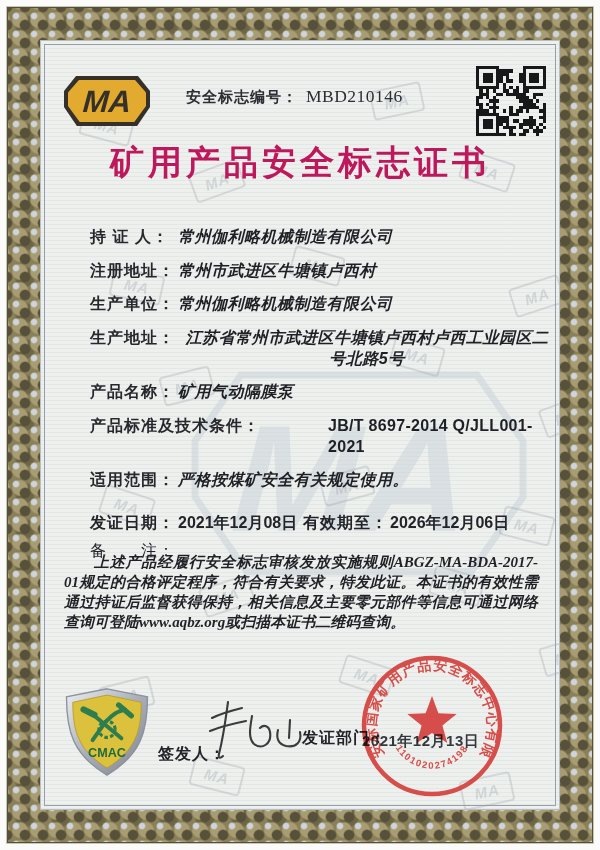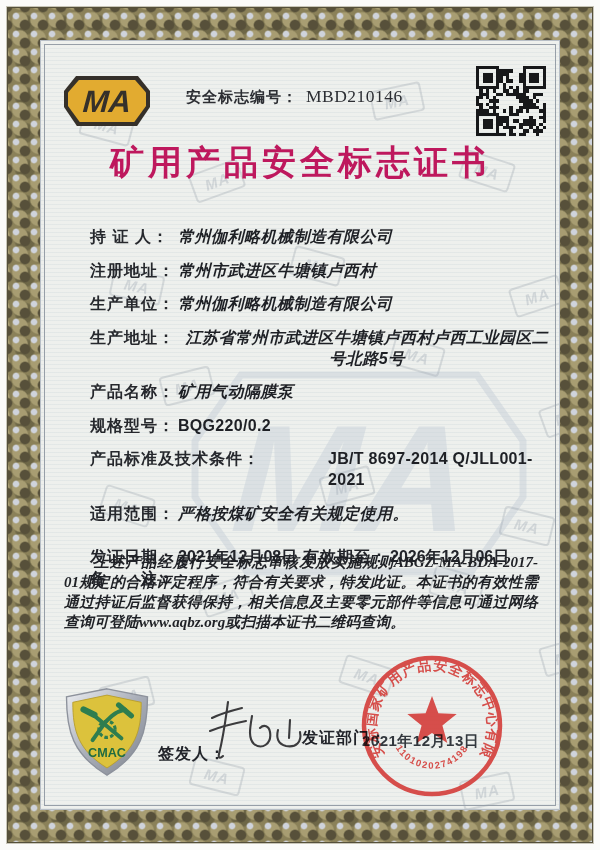--- a/index.html
+++ b/index.html
@@ -41,21 +41,21 @@
     letter-spacing:4px;color:#be185d;font-family:"Liberation Serif", serif;}
   .fields{position:absolute;left:50px;top:186px;width:475px;font-size:16px;}
   .frow{margin-bottom:12.5px;line-height:21px;display:flex;align-items:flex-start;}
   .flabel{font-weight:700;color:#26282d;white-space:nowrap;flex:0 0 auto;min-width:86px;letter-spacing:1px;}
   .flabel.wide{min-width:0;margin-right:18px;}
   .fvalue{font-weight:600;font-style:italic;color:#1e2025;margin-left:2px;letter-spacing:0.5px;}
   .fvalue.latin{font-style:normal;font-weight:700;letter-spacing:0.3px;}
   .dates-row{position:relative;height:22px;margin-top:23px;font-size:16px;}
   .dates-row .dl{position:absolute;font-weight:700;letter-spacing:1px;}
   .dates-row .dv{position:absolute;font-weight:700;}
-  .remark{margin-top:0;font-size:16px;font-weight:700;letter-spacing:1px;}
+  .remark{margin-top:6px;font-size:16px;font-weight:400;letter-spacing:1px;}
   .statement{position:absolute;left:24px;top:512px;width:474px;font-size:15px;line-height:20px;
     font-weight:700;font-style:italic;color:#1f2126;text-indent:2em;text-align:justify;font-family:Liberation Serif, serif;}
   
   .cmac{position:absolute;left:22px;top:646px;width:90px;height:92px;}
   .signer{position:absolute;left:118px;top:688px;font-size:16px;font-weight:700;letter-spacing:1px;margin-top:16px;}
   .sig{position:absolute;left:162px;top:656px;width:110px;height:70px;}
   .dept{position:absolute;left:262px;top:688px;font-size:16px;font-weight:700;letter-spacing:1px;}
   .stamp-date{position:absolute;left:322px;top:692px;font-size:15px;font-weight:700;color:#33383e;
     letter-spacing:0.5px;z-index:2;}
   .seal{position:absolute;left:312px;top:608px;width:160px;height:160px;z-index:3;
@@ -407,24 +407,20 @@
       </div>
       <div class="frow">
         <span class="flabel">生产地址：</span>
         <span class="fvalue" style="max-width:378px;text-align:center;">江苏省常州市武进区牛塘镇卢西村卢西工业园区二号北路5号</span>
       </div>
       <div class="frow">
         <span class="flabel">产品名称：</span>
         <span class="fvalue">矿用气动隔膜泵</span>
       </div>
       <div class="frow">
-        <span class="flabel">规格型号：</span>
-        <span class="fvalue latin">BQG220/0.2</span>
-      </div>
-      <div class="frow">
         <span class="flabel wide">产品标准及技术条件：</span>
         <span class="fvalue latin" style="margin-left:50px;">JB/T 8697-2014  Q/JLL001-2021</span>
       </div>
       <div class="frow">
         <span class="flabel">适用范围：</span>
         <span class="fvalue">严格按煤矿安全有关规定使用。</span>
       </div>
 
       <div class="dates-row">
         <span class="dl" style="left:0;">发证日期：</span>

